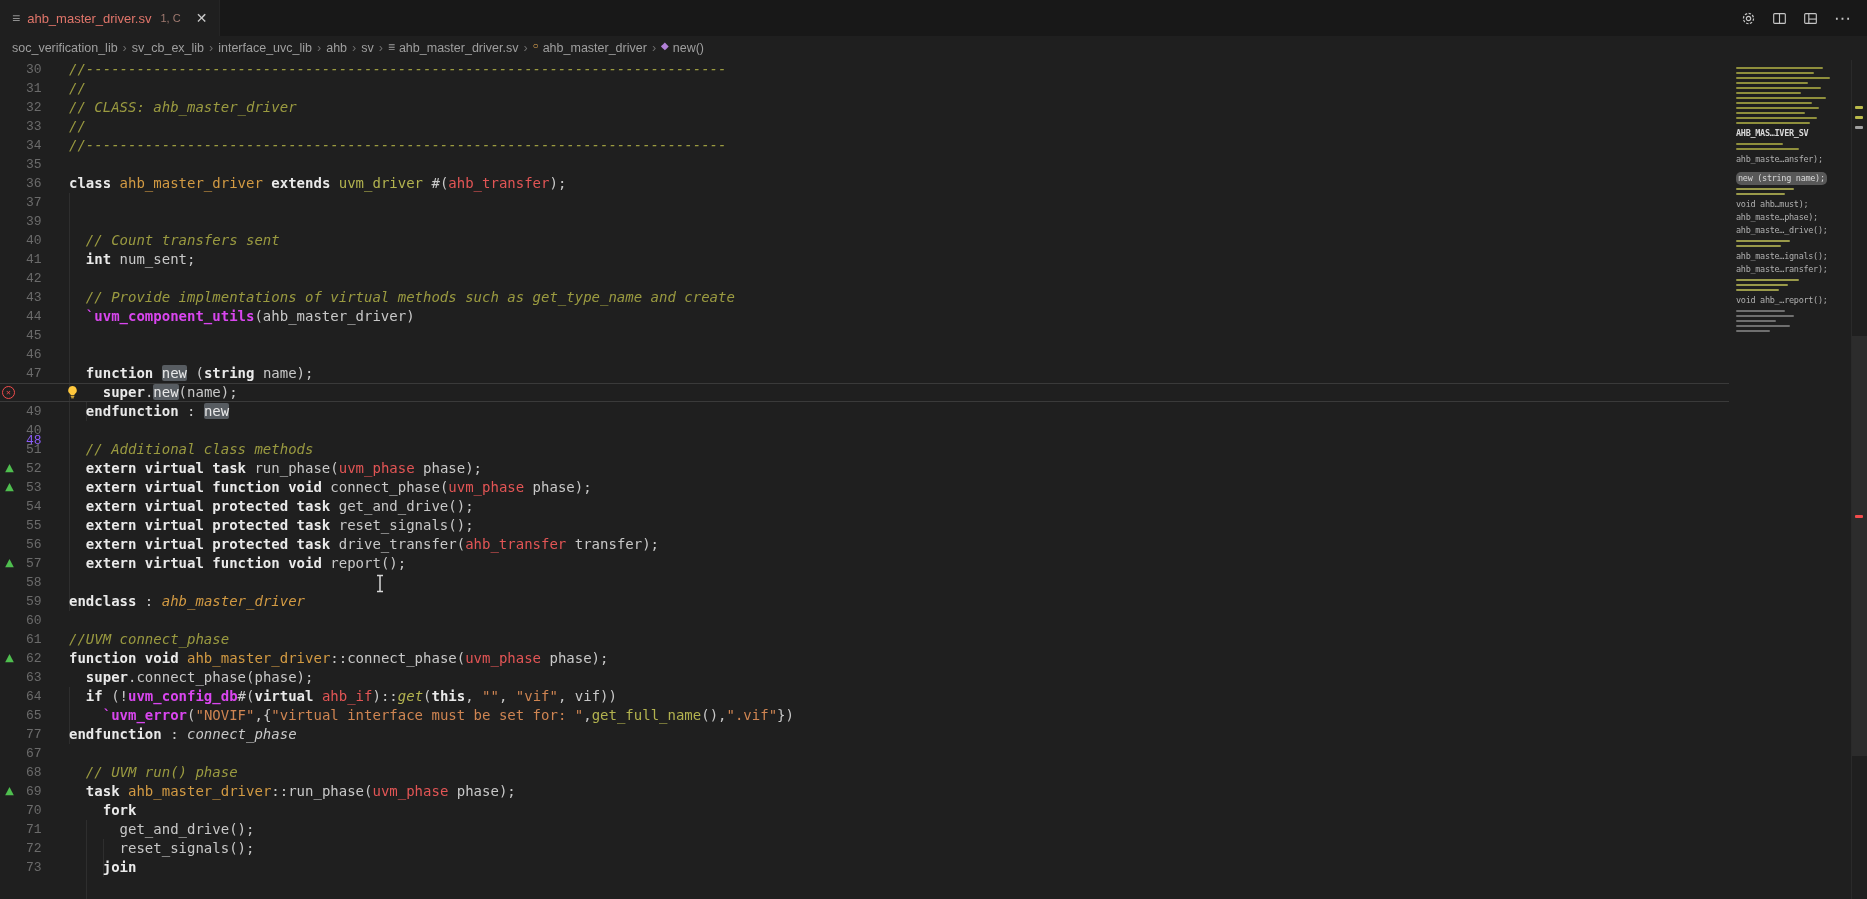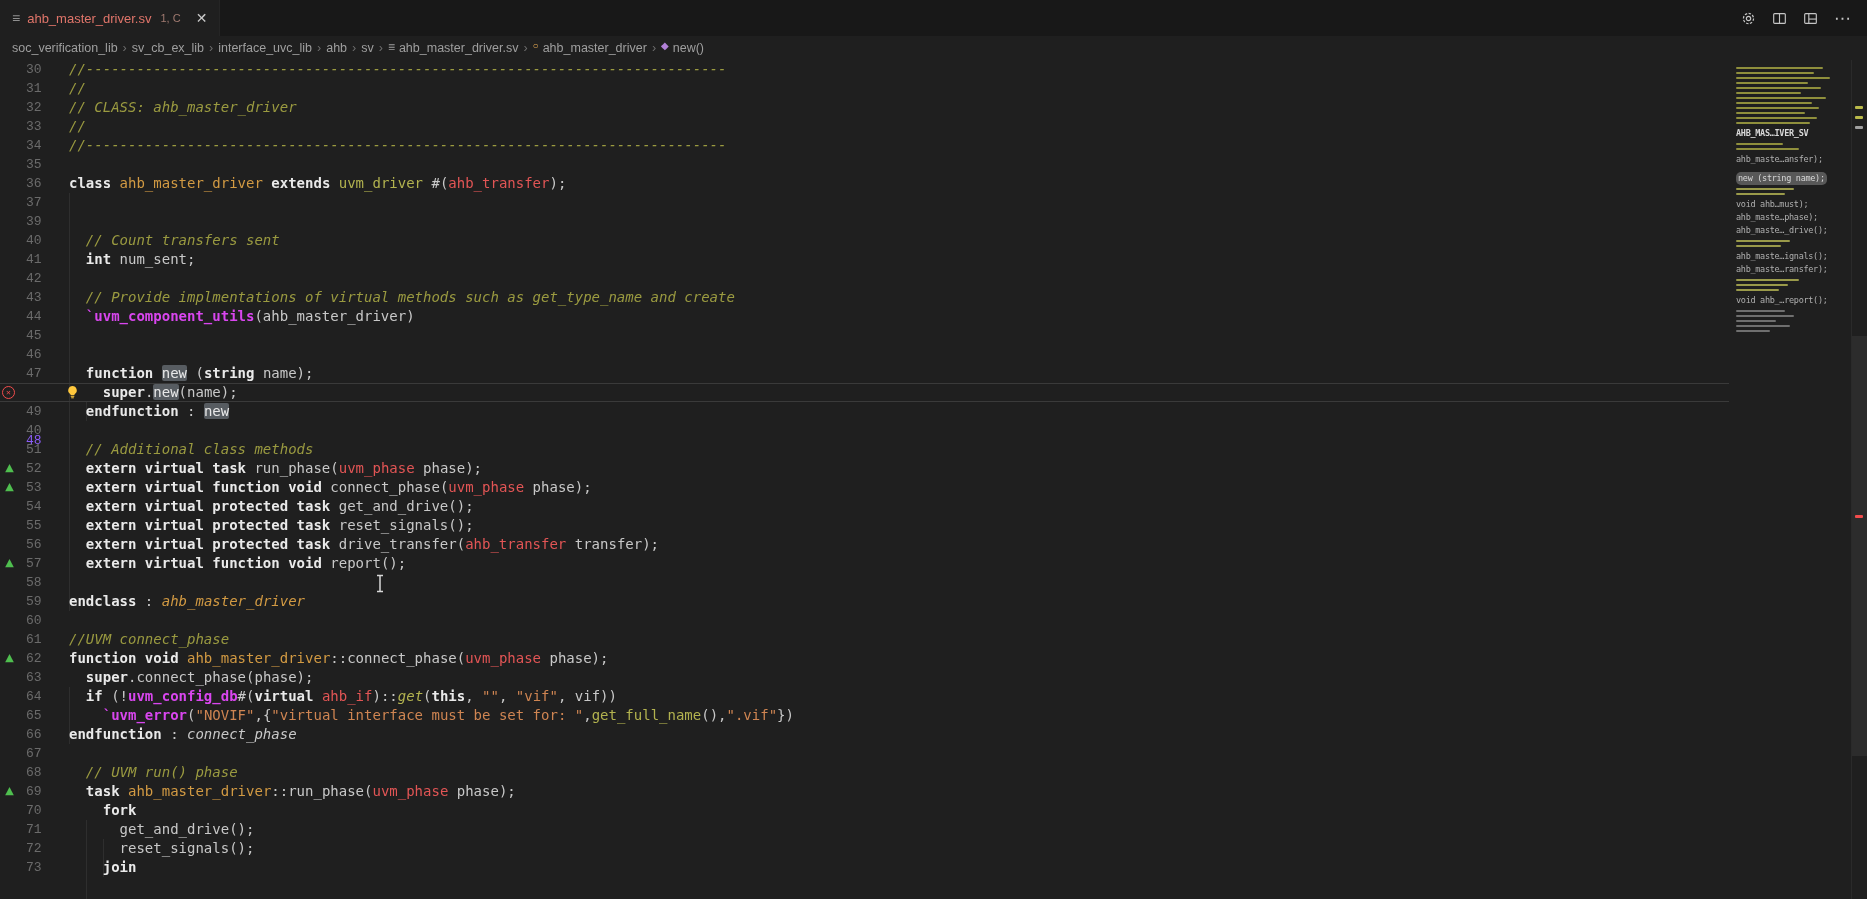--- a/index.html
+++ b/index.html
@@ -193,21 +193,21 @@
         <div class="row"><span class="glyph"></span><span class="num">58</span><span class="codecell"></span></div>
         <div class="row"><span class="glyph"></span><span class="num">59</span><span class="codecell"><span class="tk-k">endclass</span><span class="tk-d"> : </span><span class="tk-gi">ahb_master_driver</span></span></div>
         <div class="row"><span class="glyph"></span><span class="num">60</span><span class="codecell"></span></div>
         <div class="row"><span class="glyph"></span><span class="num">61</span><span class="codecell"><span class="tk-c">//UVM connect_phase</span></span></div>
         <div class="row"><span class="glyph"><span class="arr"><svg width="11" height="10" viewBox="0 0 11 10">
                 <path d="M1.2 9.2 5.5 1l4.3 8.2z" fill="#4fbf4f"></path>
               </svg></span></span><span class="num">62</span><span class="codecell"><span class="tk-k">function void </span><span class="tk-g">ahb_master_driver</span><span class="tk-d">::connect_phase(</span><span class="tk-r">uvm_phase</span><span class="tk-d"> phase);</span></span></div>
         <div class="row"><span class="glyph"></span><span class="num">63</span><span class="codecell"><span class="tk-d">  </span><span class="tk-k">super</span><span class="tk-d">.connect_phase(phase);</span></span></div>
         <div class="row"><span class="glyph"></span><span class="num">64</span><span class="codecell"><span class="tk-d">  </span><span class="tk-k">if</span><span class="tk-d"> (!</span><span class="tk-m">uvm_config_db</span><span class="tk-d">#(</span><span class="tk-k">virtual</span><span class="tk-d"> </span><span class="tk-r">ahb_if</span><span class="tk-d">)::</span><span class="tk-oi">get</span><span class="tk-d">(</span><span class="tk-k">this</span><span class="tk-d">, </span><span class="tk-s">""</span><span class="tk-d">, </span><span class="tk-s">"vif"</span><span class="tk-d">, vif))</span></span></div>
         <div class="row"><span class="glyph"></span><span class="num">65</span><span class="codecell"><span class="tk-d">    </span><span class="tk-m">`uvm_error</span><span class="tk-d">(</span><span class="tk-s">"NOVIF"</span><span class="tk-d">,{</span><span class="tk-s">"virtual interface must be set for: "</span><span class="tk-d">,</span><span class="tk-o">get_full_name</span><span class="tk-d">(),</span><span class="tk-s">".vif"</span><span class="tk-d">})</span></span></div>
-        <div class="row"><span class="glyph"></span><span class="num">66</span><span class="codecell"><span class="tk-k">endfunction</span><span class="tk-d"> : </span><span class="tk-i">connect_phase</span></span></div>
+        <div class="row"><span class="glyph"></span><span class="num">77</span><span class="codecell"><span class="tk-k">endfunction</span><span class="tk-d"> : </span><span class="tk-i">connect_phase</span></span></div>
         <div class="row"><span class="glyph"></span><span class="num">67</span><span class="codecell"></span></div>
         <div class="row"><span class="glyph"></span><span class="num">68</span><span class="codecell"><span class="tk-d">  </span><span class="tk-c">// UVM run() phase</span></span></div>
         <div class="row"><span class="glyph"><span class="arr"><svg width="11" height="10" viewBox="0 0 11 10">
                 <path d="M1.2 9.2 5.5 1l4.3 8.2z" fill="#4fbf4f"></path>
               </svg></span></span><span class="num">69</span><span class="codecell"><span class="tk-d">  </span><span class="tk-k">task </span><span class="tk-g">ahb_master_driver</span><span class="tk-d">::run_phase(</span><span class="tk-r">uvm_phase</span><span class="tk-d"> phase);</span></span></div>
         <div class="row"><span class="glyph"></span><span class="num">70</span><span class="codecell"><span class="tk-d">    </span><span class="tk-k">fork</span></span></div>
         <div class="row"><span class="glyph"></span><span class="num">71</span><span class="codecell"><span class="tk-d">      get_and_drive();</span></span></div>
         <div class="row"><span class="glyph"></span><span class="num">72</span><span class="codecell"><span class="tk-d">      reset_signals();</span></span></div>
         <div class="row"><span class="glyph"></span><span class="num">73</span><span class="codecell"><span class="tk-d">    </span><span class="tk-k">join</span></span></div>
       </div>

